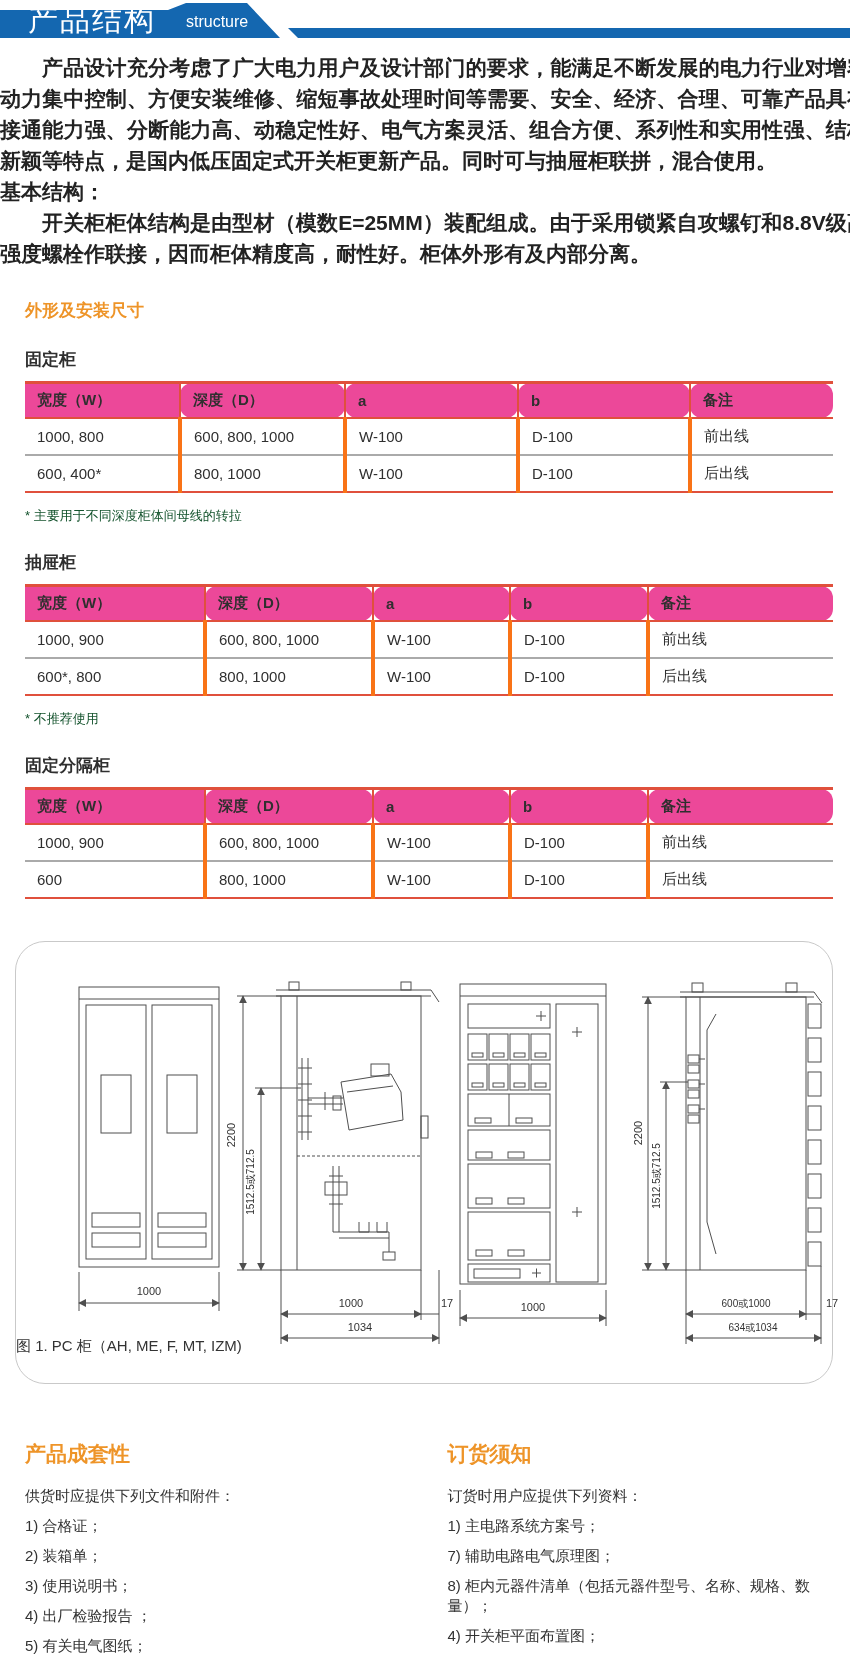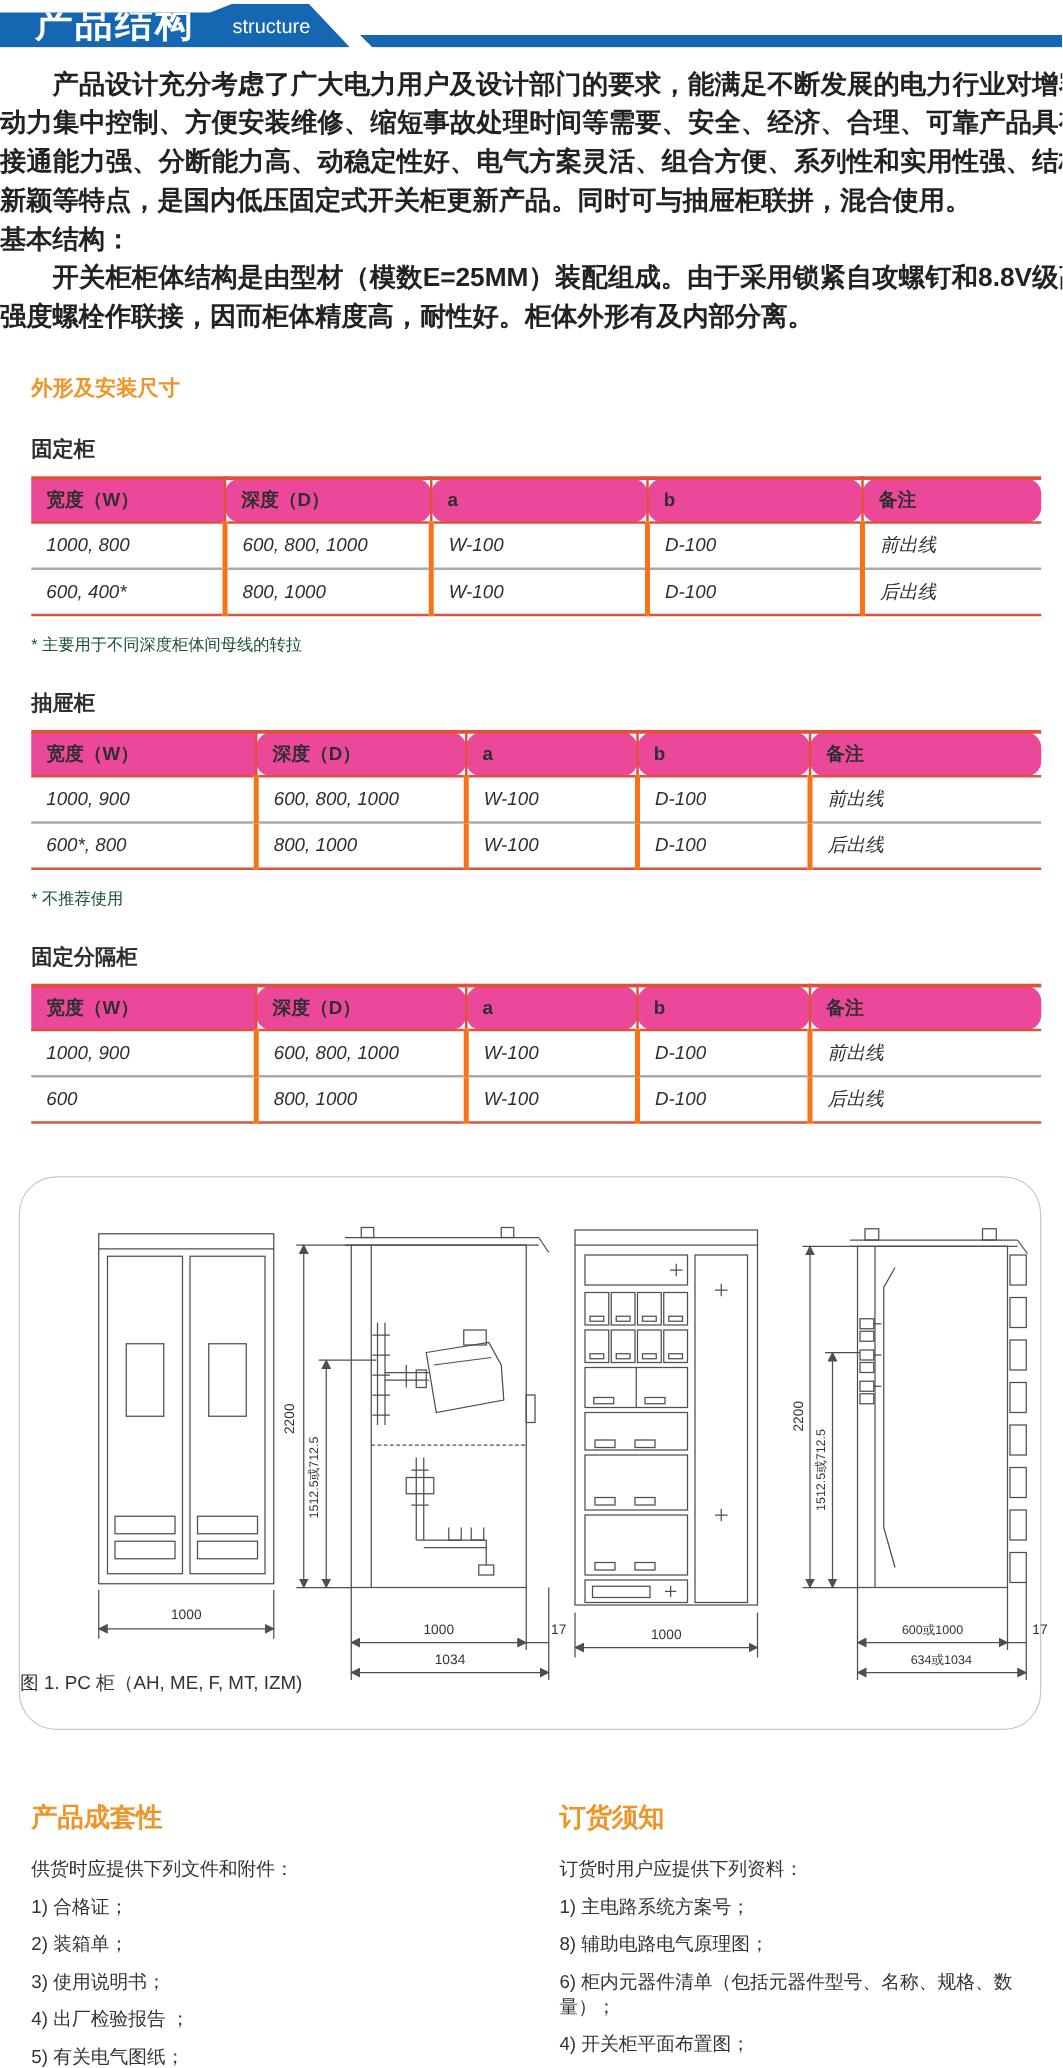--- a/index.html
+++ b/index.html
@@ -11,41 +11,41 @@
   }
   *{box-sizing:border-box;}
   html,body{margin:0;padding:0;background:#fff;}
   body{font-family:"Liberation Sans","DejaVu Sans",sans-serif;color:var(--ink);}
   #page{position:relative;width:850px;min-height:1654px;overflow:hidden;background:#fff;}
 
   
   .banner{position:relative;height:38px;}
   .banner-main{position:absolute;left:0;top:0;width:284px;height:38px;background:var(--blue);
     clip-path:polygon(0 10px,168px 10px,186px 3px,247px 3px,280px 38px,0 38px);}
-  .banner-title{position:absolute;left:28px;top:2px;font-size:30px;font-weight:bold;color:#fff;letter-spacing:2px;line-height:36px;}
+  .banner-title{position:absolute;left:28px;top:2px;font-size:30px;font-weight:normal;color:#fff;letter-spacing:2px;line-height:36px;}
   .banner-sub{position:absolute;left:186px;top:13px;font-size:16px;color:#fff;}
   .banner-strip{position:absolute;left:288px;right:0;top:28px;height:10px;background:var(--blue);
     clip-path:polygon(0 0,100% 0,100% 100%,10px 100%);}
 
   
   .intro{width:868px;margin:14px 0 0 0;font-size:21px;line-height:31px;font-weight:600;color:#222;text-align:justify;}
   .intro p{margin:0;}
   .indent{text-indent:2em;}
 
   
   .orange-sub{font-size:17px;font-weight:700;color:var(--orange);margin:30px 0 0 25px;}
   .tbl-name{font-size:17px;font-weight:700;color:#2f2f2f;margin:26px 0 0 25px;}
 
   
   table.tbl{border-collapse:collapse;width:808px;margin:10px 0 0 25px;
     border-top:3px solid var(--red);border-bottom:2px solid var(--red);}
   table.tbl th{background:#ec4899;text-align:left;font-size:15px;font-weight:600;color:#2f2f2f;
     padding:7px 6px 7px 12px;border-bottom:2px solid var(--red);}
   table.tbl th + th{border-left:2px solid var(--red);border-radius:12px;}
-  table.tbl td{font-size:15px;color:#2f2f2f;padding:8px 6px 8px 12px;background:#fff;font-style:italic;}
+  table.tbl td{font-size:15px;color:#2f2f2f;padding:8px 6px 8px 12px;background:#fff;}
   table.tbl td + td{border-left:4px solid #f97316;}
   table.tbl tbody tr + tr td{border-top:2px solid #aaa;}
   .footnote{font-size:13px;color:#14532d;margin:14px 0 0 25px;}
   .footnote:empty{display:none;}
 
   
   .figure-box{position:relative;width:818px;height:443px;margin:42px 0 0 15px;
     border:1px solid #c9c9c9;border-radius:30px;background:#fff;}
   .fig-svg{position:absolute;}
   .fig-svg rect,.fig-svg line,.fig-svg polyline,.fig-svg polygon,.fig-svg path{
@@ -386,20 +386,20 @@
       <p>2) 装箱单；</p>
       <p>3) 使用说明书；</p>
       <p>4) 出厂检验报告 ；</p>
       <p>5) 有关电气图纸；</p>
 
     </div>
     <div class="col right">
       <h3 class="col-title">订货须知</h3>
       <p>订货时用户应提供下列资料：</p>
       <p>1) 主电路系统方案号；</p>
-      <p>8) 辅助电路电气原理图；</p>
-      <p>6) 柜内元器件清单（包括元器件型号、名称、规格、数量）；</p>
+      <p>7) 辅助电路电气原理图；</p>
+      <p>8) 柜内元器件清单（包括元器件型号、名称、规格、数量）；</p>
       <p>4) 开关柜平面布置图；</p>
 
     </div>
   </section>
 
 </div>
 
 </body></html>

